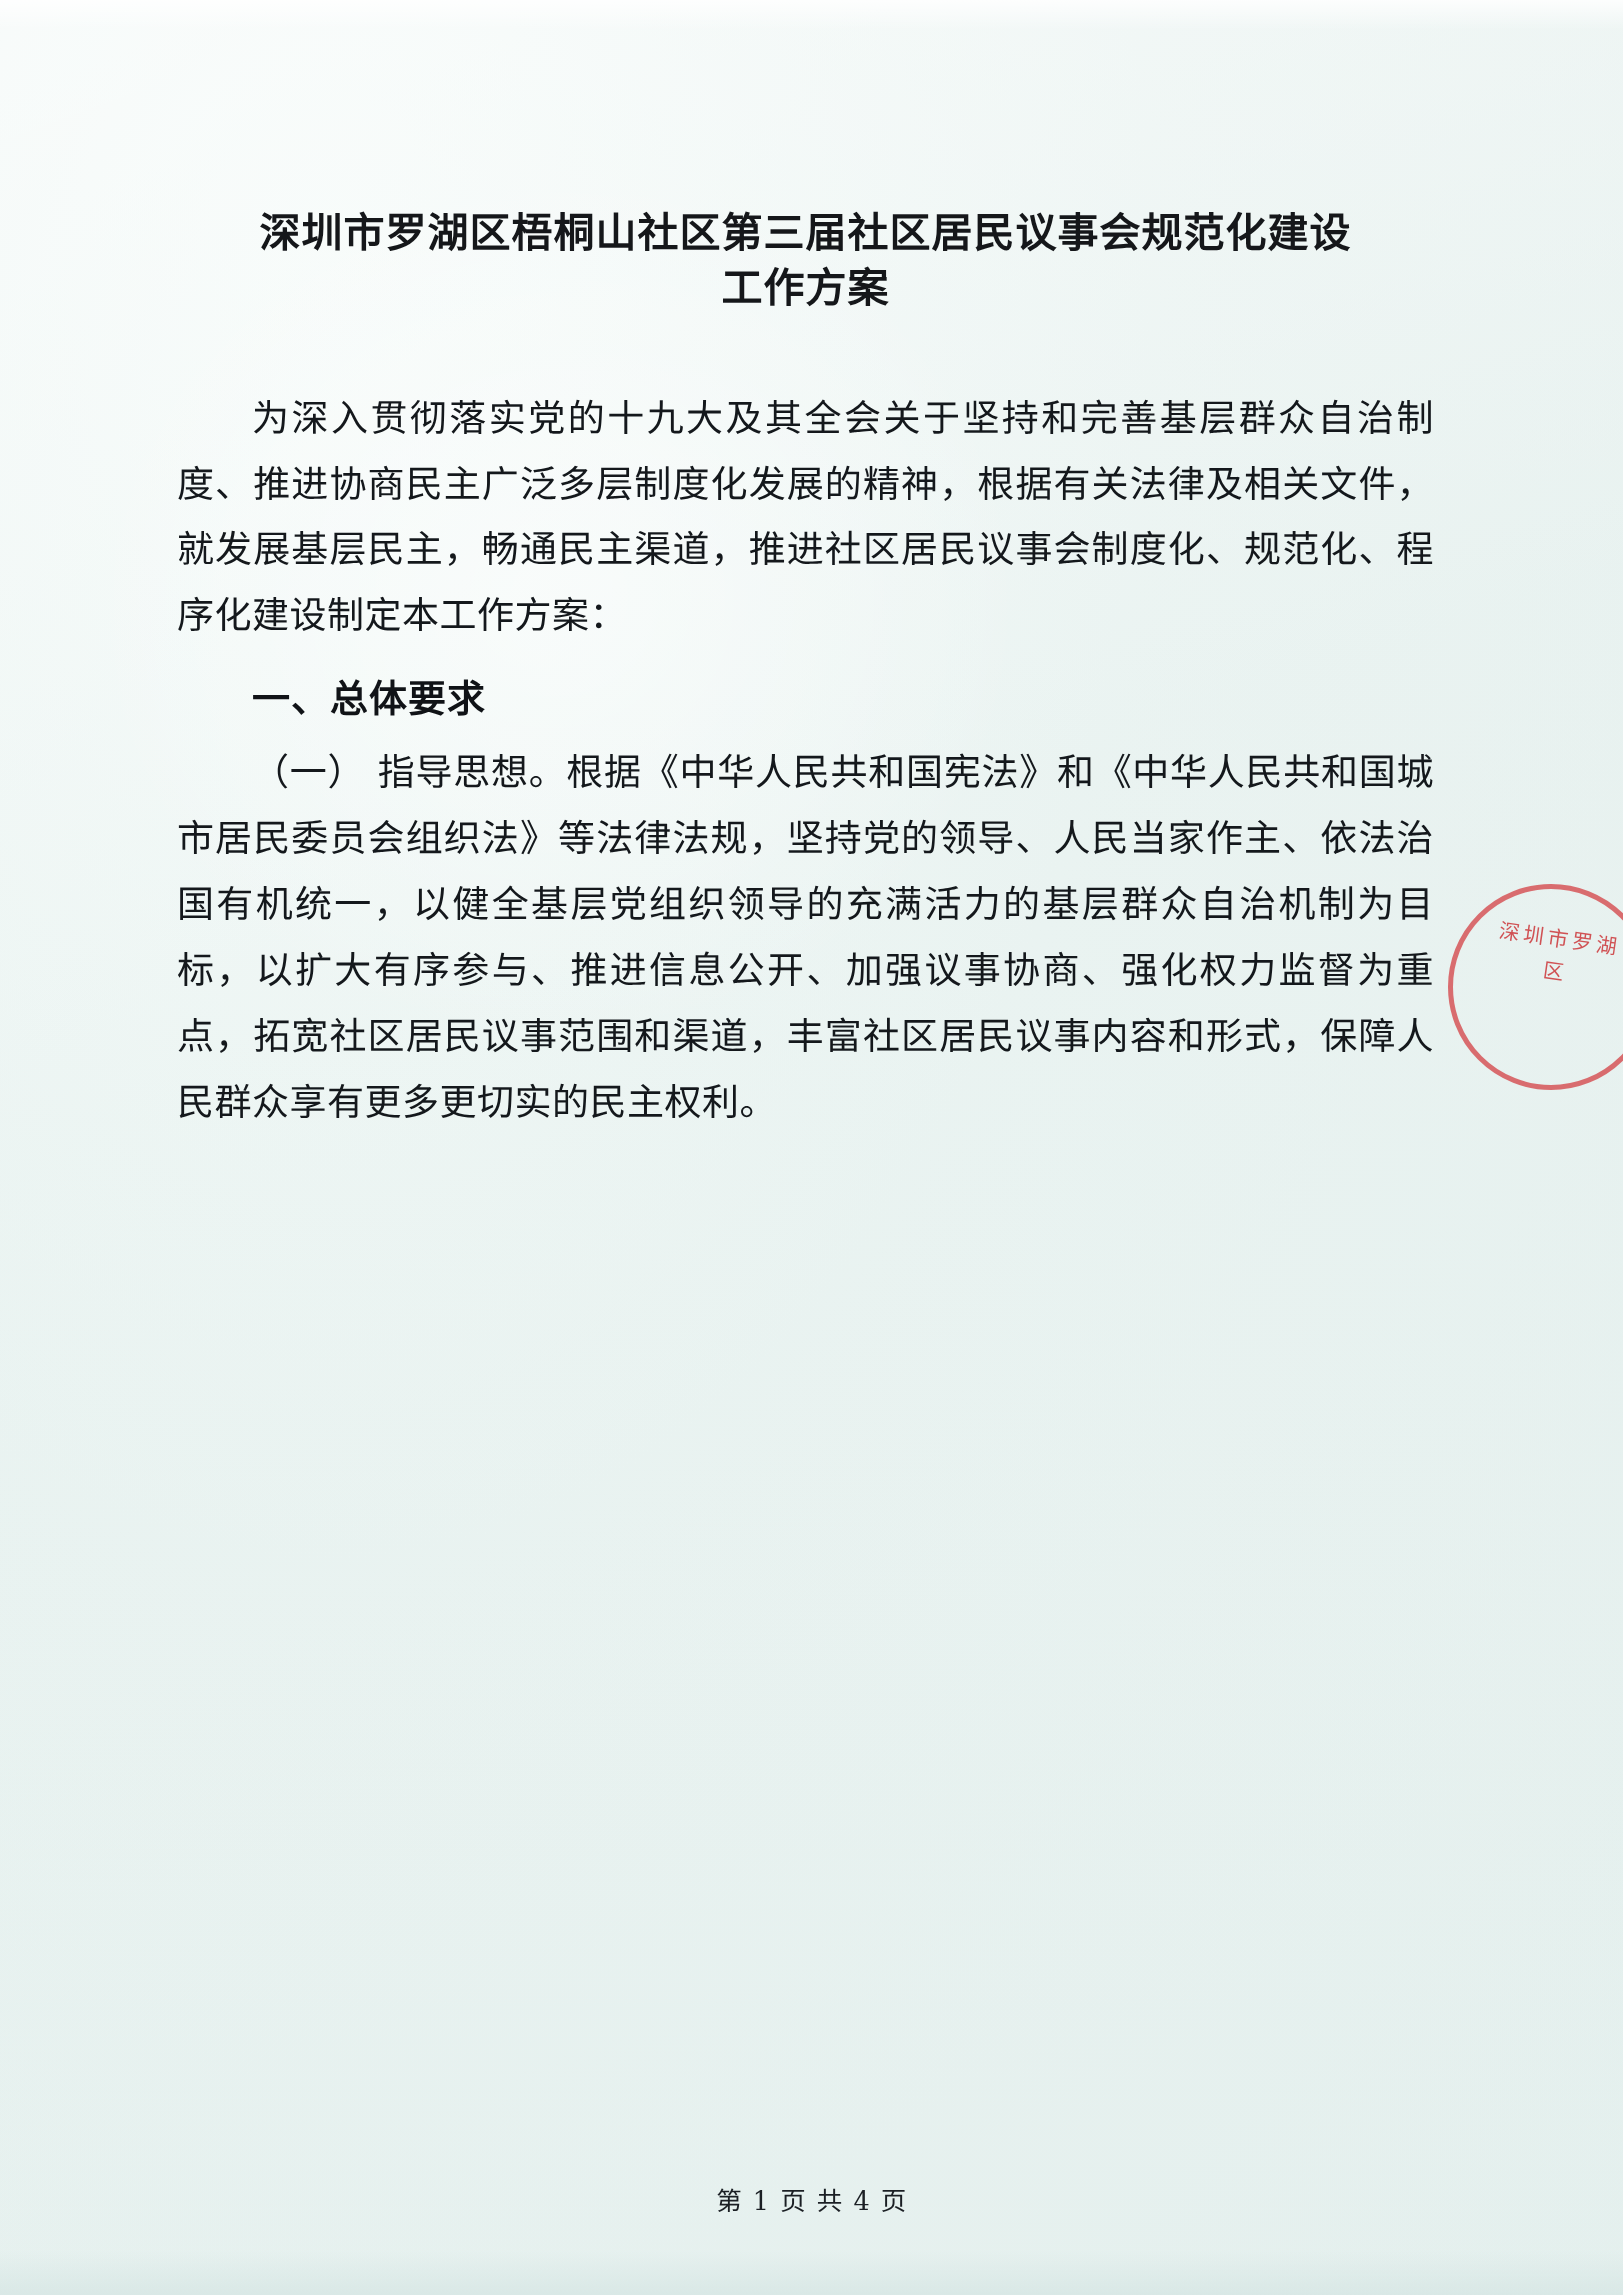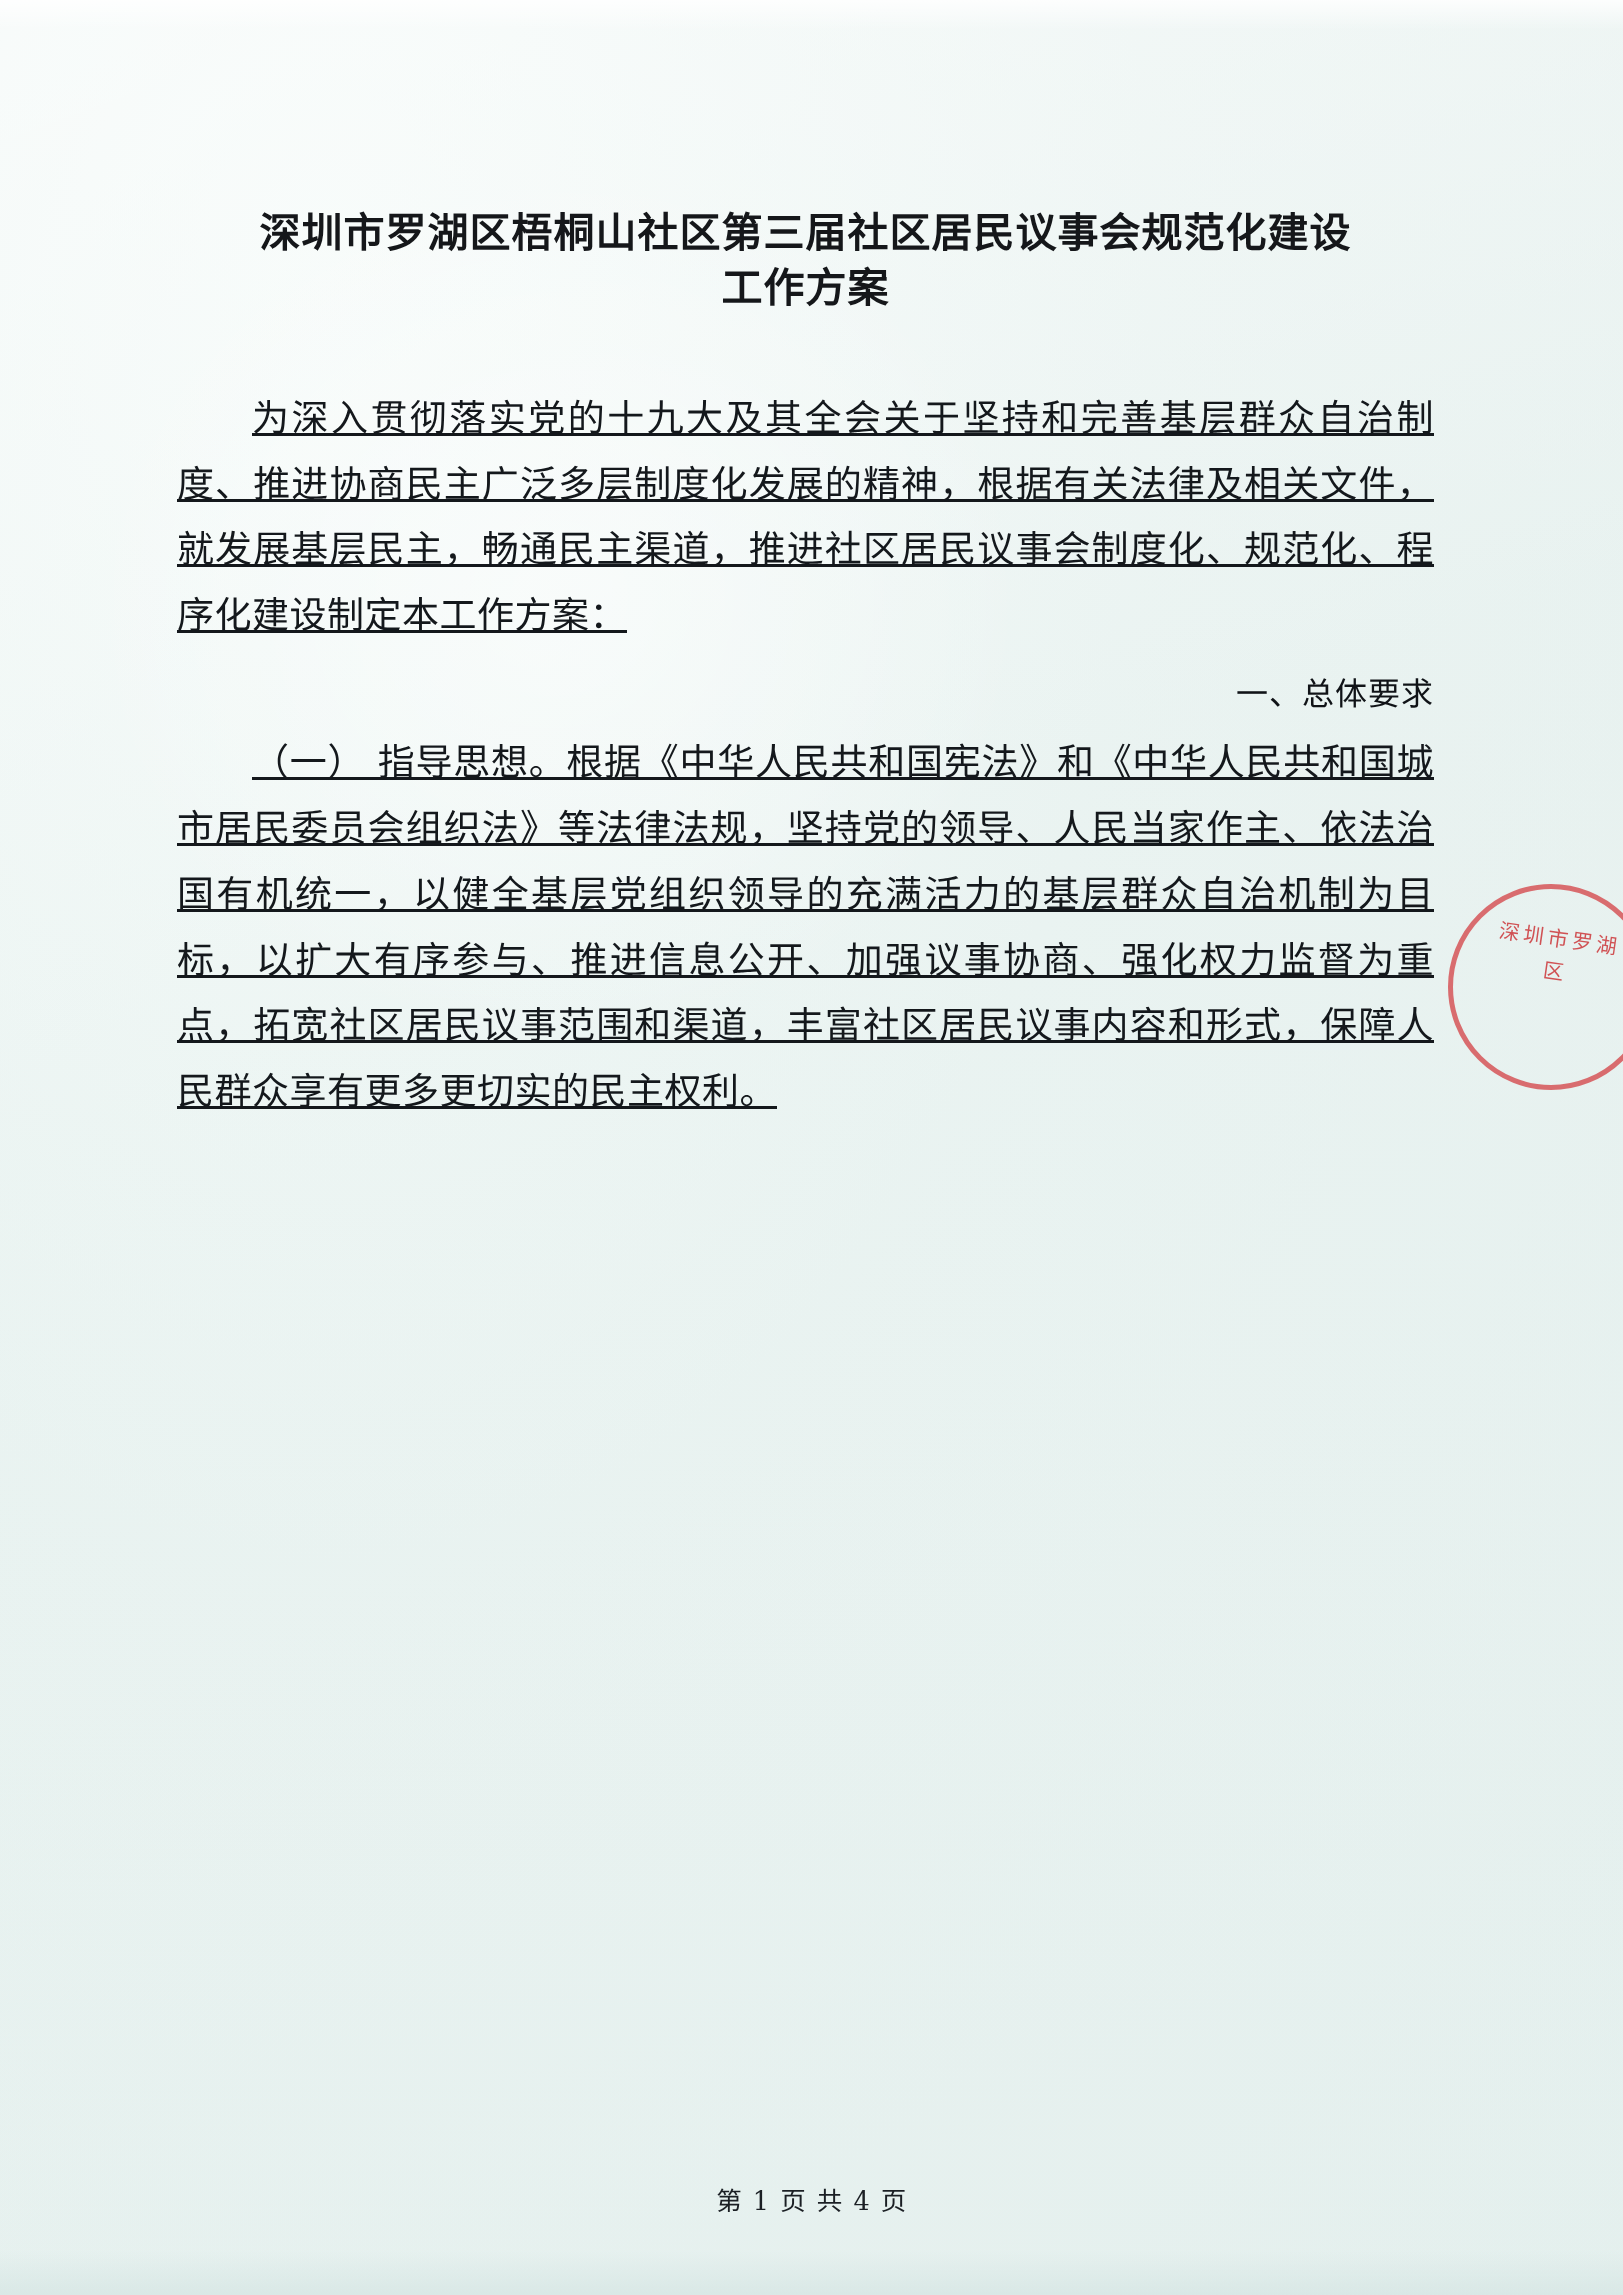--- a/index.html
+++ b/index.html
@@ -53,32 +53,30 @@
   .para {
     font-family: "DejaVu Serif", serif;
     font-size: 37px;
     line-height: 1.78;
     color: #14181c;
     text-align: justify;
     text-justify: inter-ideograph;
     margin: 0 0 14.7px 0;
     text-indent: 75px;
     letter-spacing: 0.5px;
-    text-decoration: underline;
   }
   .heading {
     font-family: "DejaVu Sans", sans-serif;
-    font-weight: normal;
-    font-size: 32px;
+    font-weight: bold;
+    font-size: 38px;
     line-height: 1.7;
     color: #101317;
     margin: 17.7px 0 8.8px 0;
     text-indent: 75px;
     letter-spacing: 1px;
-    text-align: right;
   }
   .footer {
     position: absolute;
     left: 0;
     right: 0;
     bottom: 78px;
     text-align: center;
     font-family: "DejaVu Serif", serif;
     font-size: 25.5px;
     color: #1b1f24;

